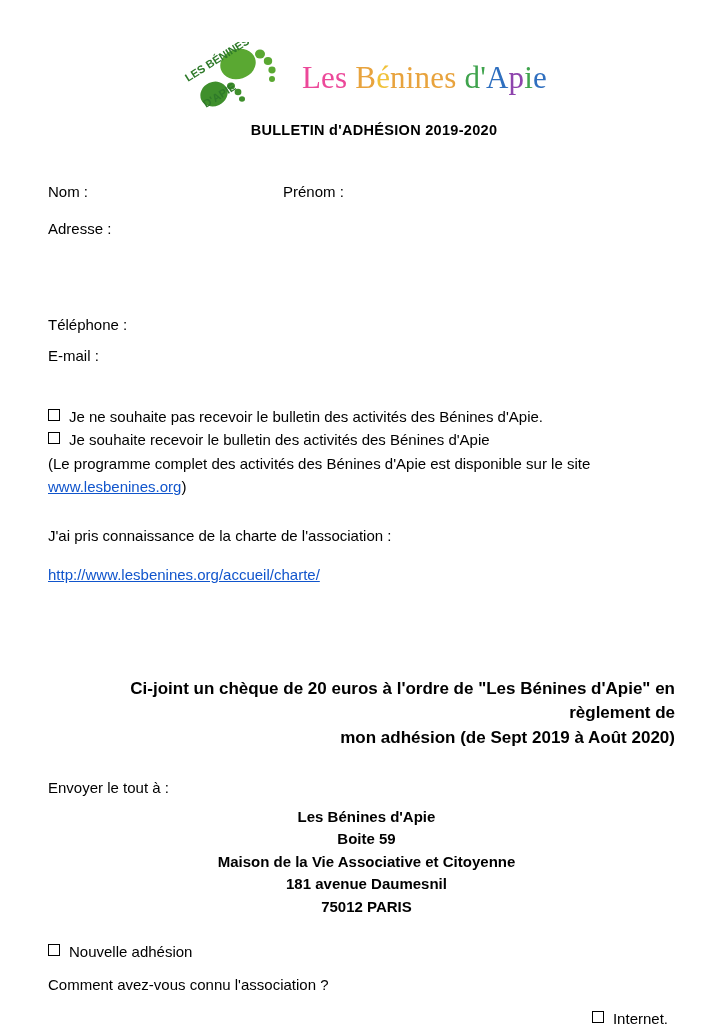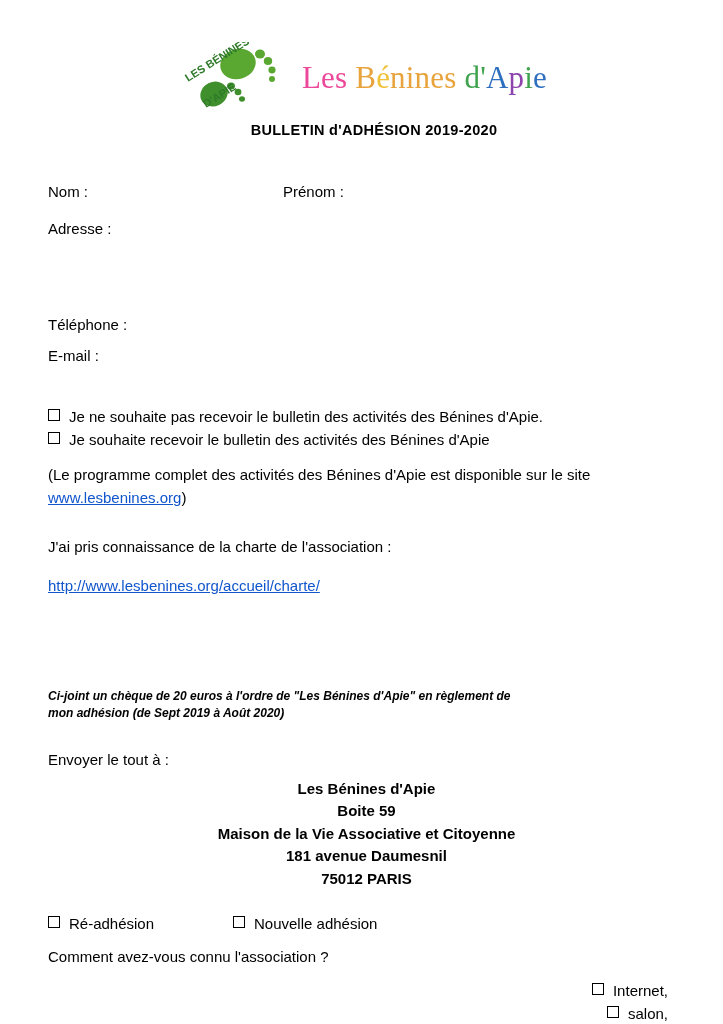--- a/index.html
+++ b/index.html
@@ -80,30 +80,30 @@
   .cb {
     display: inline-block;
     width: 10px;
     height: 10px;
     border: 1px solid #000;
     margin-right: 9px;
     flex: 0 0 auto;
     position: relative;
     top: -1px;
   }
-  .note { margin-top: 11px; }
+  .note { margin-top: 0; }
   a.link {
     color: #1155cc;
     text-decoration: underline;
   }
   .italic-block {
-    font-style: italic;
     font-weight: bold;
-    font-size: 12px;
+    font-size: 17px;
     line-height: 1.45;
+    text-align: right;
   }
   .addr-block {
     text-align: center;
     font-weight: bold;
     font-size: 15px;
     line-height: 1.5;
     padding-left: 10px;
   }
   .opts-row {
     display: flex;
@@ -225,24 +225,20 @@
       <div>Les Bénines d'Apie</div>
       <div>Boite 59</div>
       <div>Maison de la Vie Associative et Citoyenne</div>
       <div>181 avenue Daumesnil</div>
       <div>75012 PARIS</div>
     </div>
 
     <div style="height:22px"></div>
 
     <div class="opts-row">
-      <span class="checkline opt-first">
-        <span class="cb"></span>
-        <span>Ré-adhésion</span>
-      </span>
       <span class="checkline">
         <span class="cb"></span>
         <span>Nouvelle adhésion</span>
       </span>
     </div>
 
     <div style="height:10px"></div>
 
     <div>Comment avez-vous connu l'association ?</div>
 

